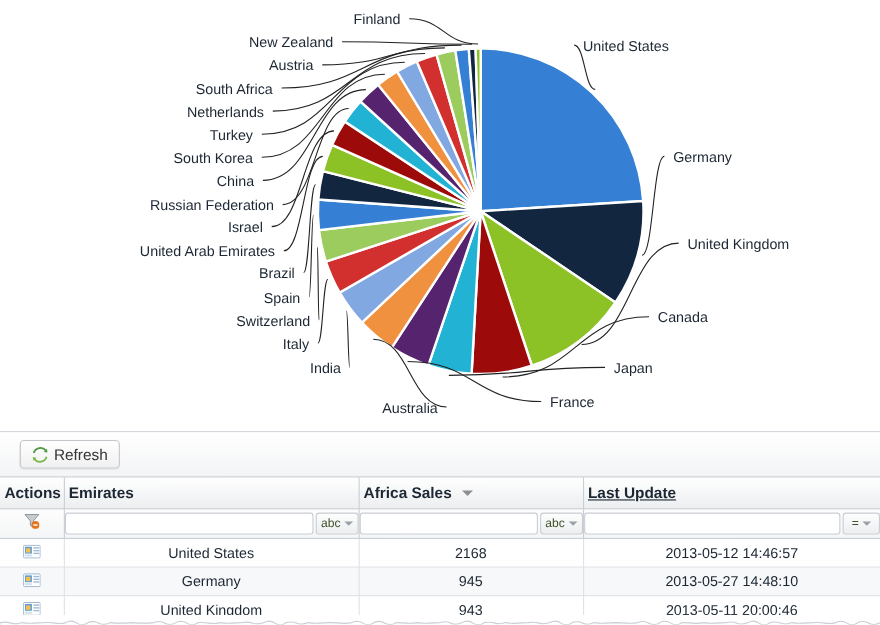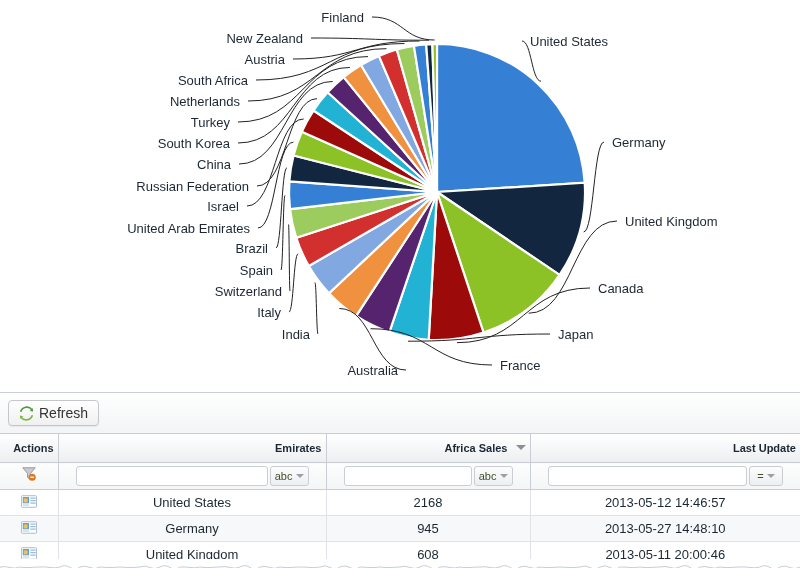--- a/index.html
+++ b/index.html
@@ -29,21 +29,21 @@
     box-sizing:border-box;
   }
   .btn{
     position:absolute;display:inline-flex;align-items:center;gap:5px;
     background:linear-gradient(to bottom,#ffffff 0%,#f0f0f0 100%);
     border:1px solid #c3c7cc;border-radius:4px;
     font-size:14px;color:#333;padding:0 10px;height:26px;
     box-shadow:0 1px 1px rgba(0,0,0,.06);cursor:pointer;
     box-sizing:border-box;
   }
-  #refresh-btn{left:8px;top:7px;align-items:center;}
+  #refresh-btn{left:18px;top:7px;align-items:center;}
   .refresh-ico{width:15px;height:15px;display:inline-block;position:relative;}
 
   .searchwrap{
     position:absolute;right:8px;top:6px;height:28px;width:290px;
     border:1px solid #c3c7cc;border-radius:4px;background:#fff;
     display:flex;align-items:stretch;overflow:hidden;box-sizing:border-box;
   }
   .searchwrap input{
     flex:1;border:0;outline:none;font-size:13px;color:#333;
     padding:0 8px;font-family:"Liberation Sans", sans-serif;background:#fff;
@@ -53,31 +53,31 @@
     width:36px;border-left:1px solid #d4d8dd;
     background:linear-gradient(to bottom,#fdfdfd 0%,#eeeeee 100%);
     display:flex;align-items:center;justify-content:center;cursor:pointer;
   }
 
   
   table.grid{width:800px;border-collapse:collapse;table-layout:fixed;}
   table.grid th{
     background:linear-gradient(to bottom,#ffffff 0%,#eceef0 100%);
     border-right:1px solid #c9ced4;border-bottom:1px solid #c9ced4;
-    font-size:11px;font-weight:bold;color:#1c2733;height:28px;
-    text-align:right;padding:0 4px;
-  }
-  table.grid th:last-child{border-right:0;}
+    font-size:14px;font-weight:bold;color:#1c2733;height:28px;
+    text-align:left;padding:0 4px;
+  }
+  table.grid th:last-child{border-right:0;text-decoration:underline;}
   .sortarr{display:inline-block;margin-left:5px;vertical-align:2px;
     width:0;height:0;border-left:5px solid transparent;border-right:5px solid transparent;
     border-top:5px solid #8b8f94;}
   tr.filter-row td{
     background:linear-gradient(to bottom,#fdfdfd 0%,#f4f5f6 100%);
     border-right:1px solid #c9ced4;border-bottom:1px solid #c9ced4;
-    height:26px;padding:0 17px;
+    height:26px;padding:0 0;
   }
   tr.filter-row td:last-child{border-right:0;}
   .fwrap{display:flex;align-items:center;height:20px;}
   .fwrap input{
     flex:1;height:20px;border:1px solid #c9ced4;border-radius:3px;background:#fff;
     outline:none;font-size:12px;padding:0 4px;min-width:0;
     font-family:"Liberation Sans", sans-serif;box-sizing:border-box;
   }
   .fbtn{
     height:20px;min-width:34px;margin-left:2px;box-sizing:border-box;
@@ -298,21 +298,21 @@
             <td class="cell act"><span><svg width="16" height="13" viewBox="0 0 18 14">
                   <rect x="0.5" y="0.5" width="17" height="13" rx="1" fill="#fff" stroke="#9fb4cc"></rect>
                   <rect x="2" y="2" width="7" height="7" fill="#5b9bd5"></rect>
                   <rect x="3" y="3.5" width="4.5" height="4.5" fill="#f2c14e"></rect>
                   <rect x="2" y="10" width="7" height="2" fill="#cfe0ef"></rect>
                   <rect x="10.5" y="2.5" width="6" height="1.4" fill="#9bbad6"></rect>
                   <rect x="10.5" y="5.3" width="6" height="1.4" fill="#9bbad6"></rect>
                   <rect x="10.5" y="8.1" width="6" height="1.4" fill="#9bbad6"></rect>
                 </svg></span></td>
             <td class="cell">United Kingdom</td>
-            <td class="cell">608</td>
+            <td class="cell">943</td>
             <td class="cell">2013-05-11 20:00:46</td>
           </tr>
         </tbody>
     </table>
 
     <div class="torn">
       <svg width="800" height="9" viewBox="0 0 800 9" preserveAspectRatio="none">
         <path id="tornpath" fill="#ffffff" stroke="#c9ced4" stroke-width="1" d="M0 9 L0 3 Q5 2 10 3.5 T20 3 Q25 3.9812147113897405 30 3.5 T40 3 Q45 2.5418115766157383 50 3.5 T60 3 Q65 0.16695690416873243 70 3.5 T80 3 Q85 0.9568979958261763 90 3.5 T100 3 Q105 3.547781363115778 110 3.5 T120 3 Q125 3.4663806401465846 130 3.5 T140 3 Q145 0.8532362560191542 150 3.5 T160 3 Q165 0.22000879126633333 170 3.5 T180 3 Q185 2.6599816513475374 190 3.5 T200 3 Q205 3.960479318880623 210 3.5 T220 3 Q225 1.8761593254878854 230 3.5 T240 3 Q245 0.0056534224518403065 250 3.5 T260 3 Q265 1.578437868199617 270 3.5 T280 3 Q285 3.8790601111398626 290 3.5 T300 3 Q305 2.935437036685518 310 3.5 T320 3 Q325 0.3767580052700512 330 3.5 T340 3 Q345 0.6206477736394247 350 3.5 T360 3 Q365 3.2460244220072614 370 3.5 T380 3 Q385 3.7201080529291395 390 3.5 T400 3 Q405 1.224381158341541 410 3.5 T420 3 Q425 0.06778002147494067 430 3.5 T440 3 Q445 2.2472060720002256 450 3.5 T460 3 Q465 3.999824519743852 470 3.5 T480 3 Q485 2.2996948114669564 490 3.5 T500 3 Q505 0.08213434991877366 510 3.5 T520 3 Q525 1.1758179607561132 530 3.5 T540 3 Q545 3.692472931395089 550 3.5 T560 3 Q565 3.287030120305931 570 3.5 T580 3 Q585 0.6594969054055637 590 3.5 T600 3 Q605 0.34637655138639767 610 3.5 T620 3 Q625 2.8882793539410994 630 3.5 T640 3 Q645 3.8965451443123174 650 3.5 T660 3 Q665 1.6303772605366935 670 3.5 T680 3 Q685 0.0023724853265036927 690 3.5 T700 3 Q705 1.8233226807195422 710 3.5 T720 3 Q725 3.949310784355842 730 3.5 T740 3 Q745 2.7097639874310477 750 3.5 T760 3 Q765 0.244791522094975 770 3.5 T780 3 Q785 0.8102313632818745 790 3.5 T800 3 Q805 3.4298371705134993 810 3.5 T820 3 L800 9 Z"></path>
       </svg>
     </div>

